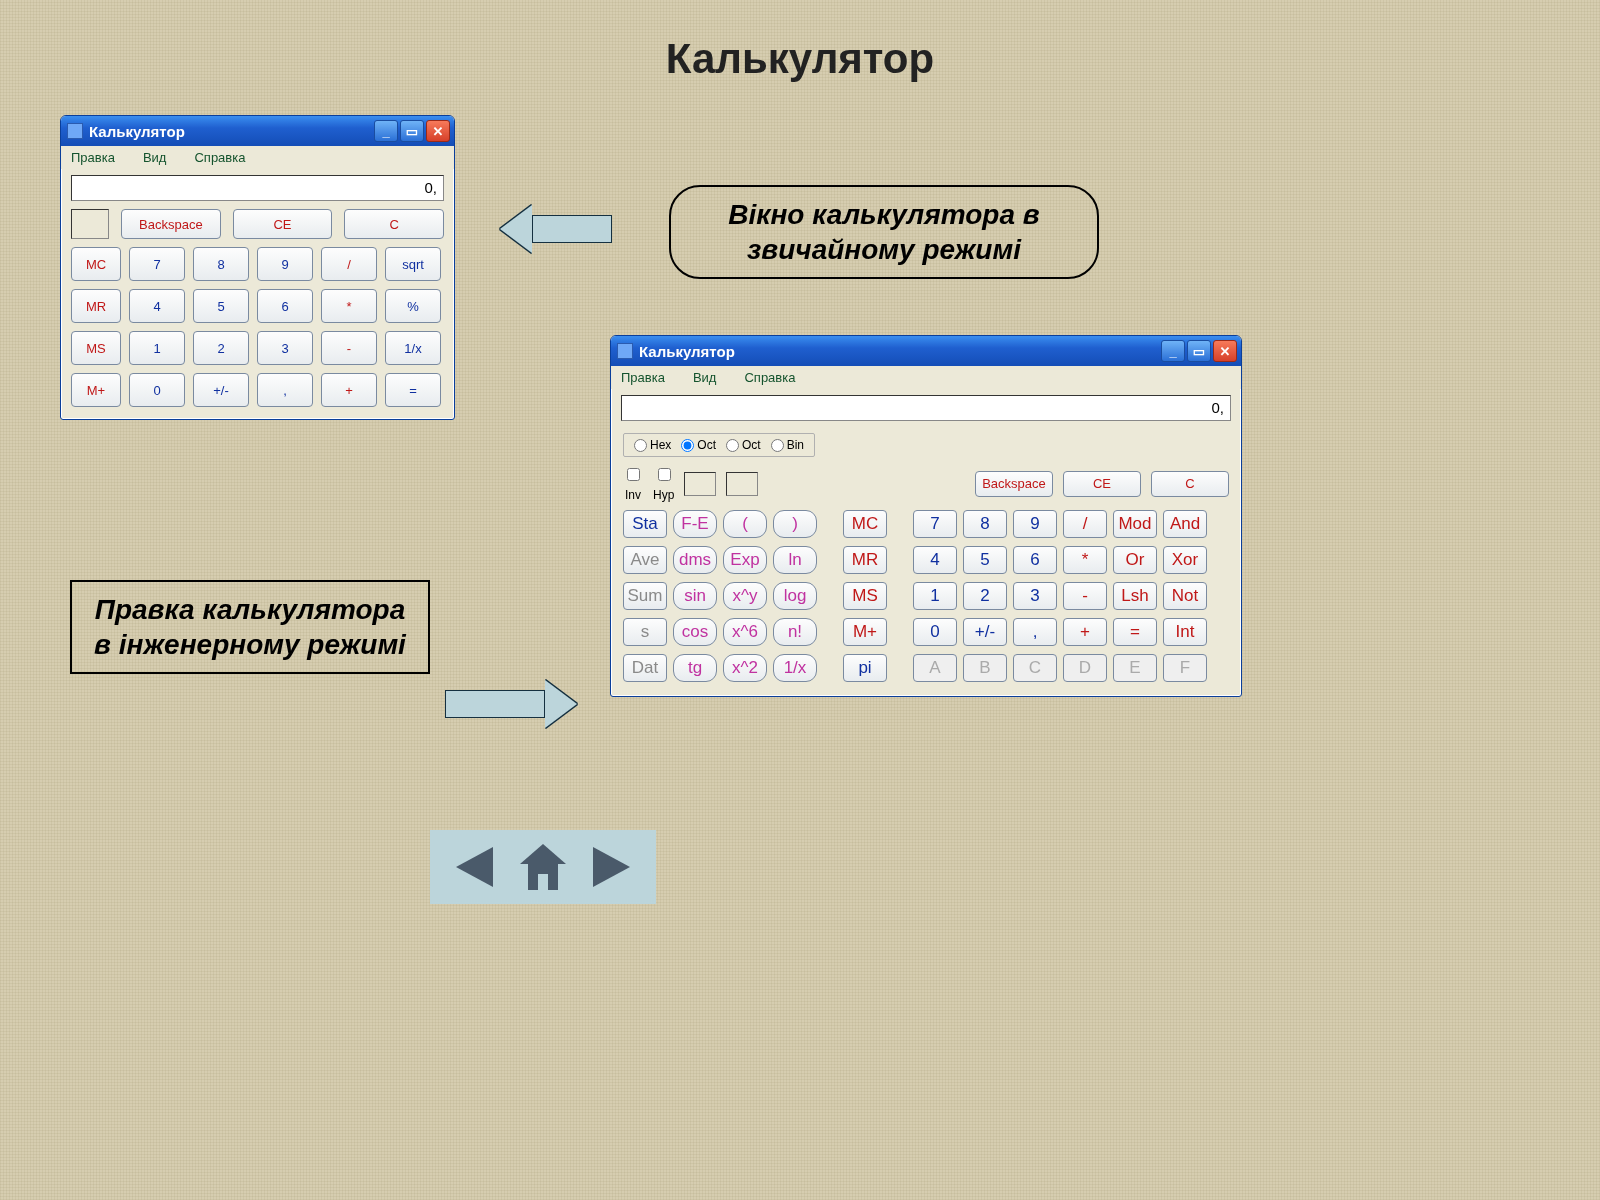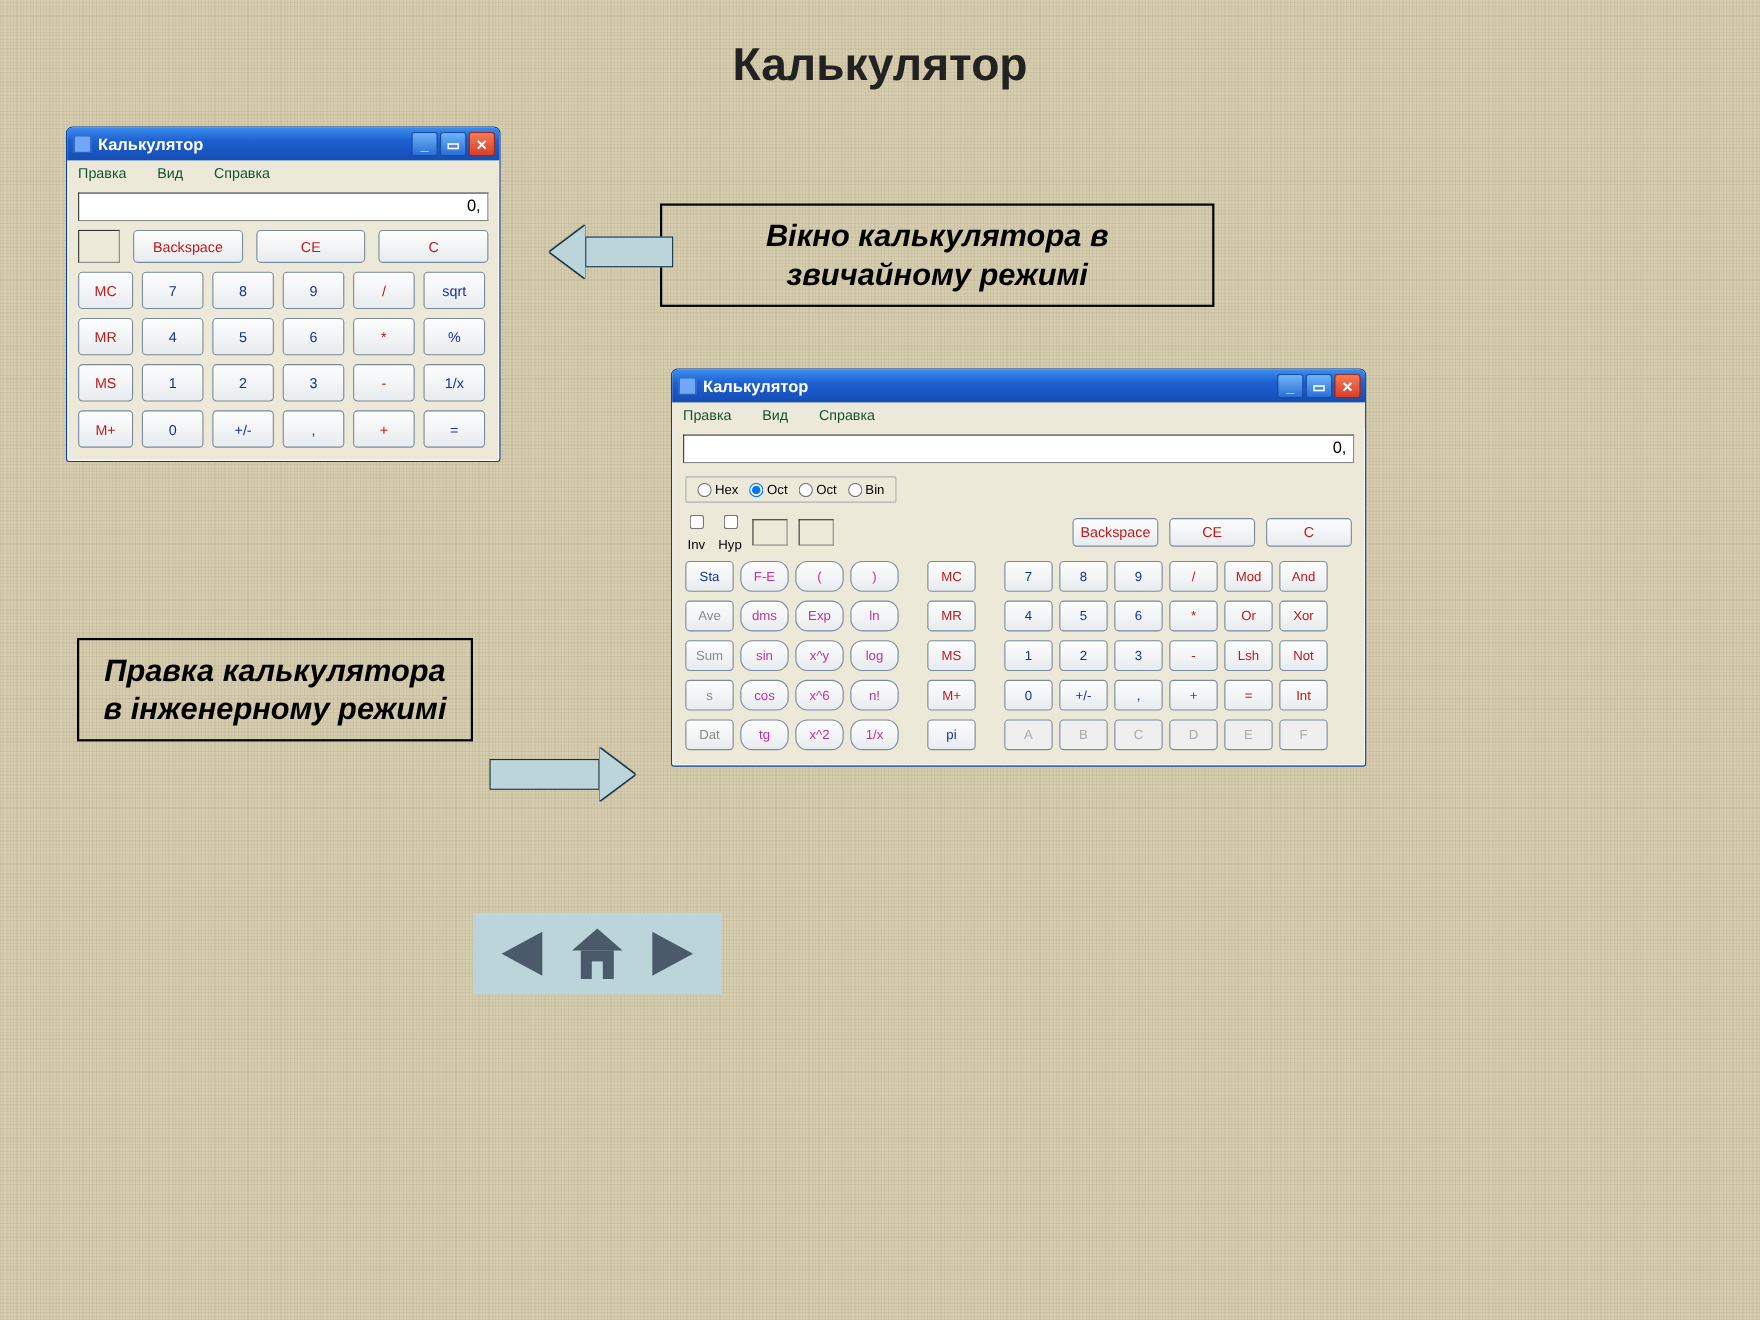--- a/index.html
+++ b/index.html
@@ -134,35 +134,35 @@
   .ind { width:32px; height:24px; border:1px inset #888; }
   #calc2 .row2 .btn { width:78px; height:26px; }
   #calc2 .maingrid {
     display:grid;
     grid-template-columns: repeat(4,44px) 14px 44px 14px repeat(6,44px);
     grid-auto-rows: 30px;
     gap:6px;
     padding:0 12px 12px;
   }
   #calc2 .maingrid .gap { visibility:hidden; }
-  #calc2 .maingrid .btn { font-size:12px; height:28px; }
+  #calc2 .maingrid .btn { font-size:17px; height:28px; }
 
   
   .labelbox {
     position:absolute;
     border:2px solid #000;
     background: transparent;
     font-style: italic;
     font-weight: bold;
     font-size: 28px;
     text-align:center;
     padding: 10px 16px;
     line-height: 1.25;
   }
-  #label1 { left: 600px; top: 185px; width: 504px; }
+  #label1 { left: 669px; top: 185px; width: 430px; border-radius: 31px; }
   #label2 { left: 70px;  top: 580px; width: 360px; }
 
   .arrow {
     position:absolute;
     display:flex; align-items:center;
   }
   .arrow .shaft {
     height: 28px; background:#bcd5db;
     border:1px solid #153040;
   }

